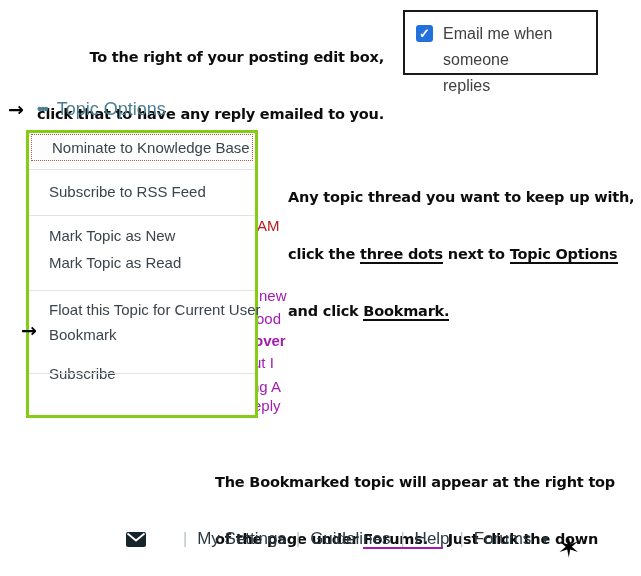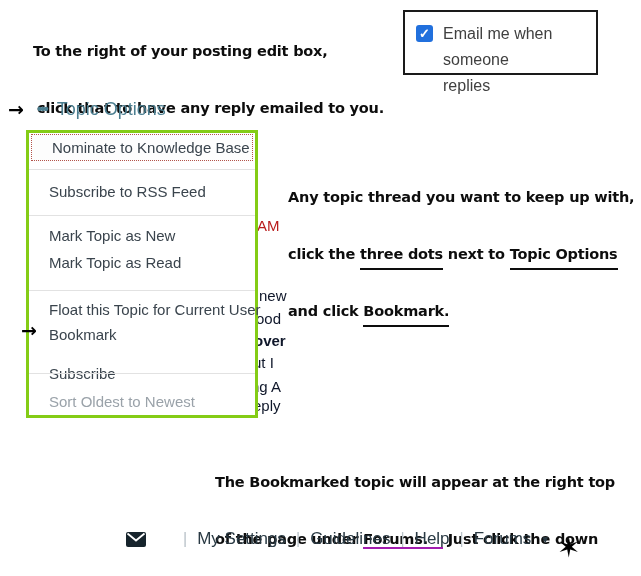--- a/index.html
+++ b/index.html
@@ -8,23 +8,23 @@
     position:relative; width:641px; height:576px; background:#ffffff;
     overflow:hidden; font-family:"Liberation Sans", sans-serif;
   }
 
   
   .note {
     position:absolute; font-family:"DejaVu Sans", sans-serif;
     font-weight:bold; color:#0d0d0d; font-size:14.5px;
     letter-spacing:-0.2px; line-height:19px; white-space:pre;
   }
-  .note .u { border-bottom:2px solid #0d0d0d; padding-bottom:6px; }
+  .note .u { border-bottom:2px solid #0d0d0d; padding-bottom:0px; }
   .note .u-ext { border-bottom:2px solid #a21caf; padding-right:10px; }
-  .note-top { left:33px; top:4px; }
+  .note-top { left:33px; top:10px;text-align:right; }
   .note-top .l2 { padding-left:4px; }
   .note-mid { left:288px; top:150px; }
   .note-bottom { left:215px; top:435px; }
 
   
   .email-panel {
     position:absolute; left:403px; top:10px; width:195px; height:65px;
     background:#fff; border:2px solid #1a1a1a;
   }
   .email-check {
@@ -51,21 +51,21 @@
     color:#4b7e90; cursor:pointer;
   }
   .topic-options .dots {
     font-weight:bold; font-size:15px; letter-spacing:-2px; margin-right:10px;
     line-height:24px;
   }
   .topic-options .label { font-size:18px; line-height:24px; }
 
   
   .frag {
-    position:absolute; z-index:1; font-size:15px; color:#0f172a; white-space:pre;
+    position:absolute; z-index:1; font-size:15px; color:#a21caf; white-space:pre;
   }
   .frag-am { left:257px; top:217px; color:#b91c1c; }
   .frag-0 { left:259px; top:287px; }
   .frag-1 { left:256px; top:310px; }
   .frag-2 { left:254px; top:332px;font-weight:bold; }
   .frag-3 { left:253px; top:354px; }
   .frag-4 { left:251px; top:378px; }
   .frag-5 { left:253px; top:397px; }
 
   
@@ -146,21 +146,20 @@
     <div class="menu-divider md-1"></div>
     <div class="menu-item mi-1">Subscribe to RSS Feed</div>
     <div class="menu-divider md-2"></div>
     <div class="menu-item mi-2">Mark Topic as New</div>
     <div class="menu-item mi-3">Mark Topic as Read</div>
     <div class="menu-divider md-3"></div>
     <div class="menu-item mi-4">Float this Topic for Current User</div>
     <div class="menu-item mi-5">Bookmark</div>
     <div class="menu-item mi-6">Subscribe</div>
     <div class="menu-divider md-4"></div>
-    <div class="menu-item mi-7">Sort Oldest to Newest</div>
   </div>
 
   <div class="hand-arrow arrow-bookmark">→</div>
 
   <div class="note note-mid">
     <div>Any topic thread you want to keep up with,</div>
     <div><span>click the </span><span class="u">three dots</span><span> next to </span><span class="u">Topic Options</span></div>
     <div><span>and click </span><span class="u">Bookmark.</span></div>
   </div>
 

